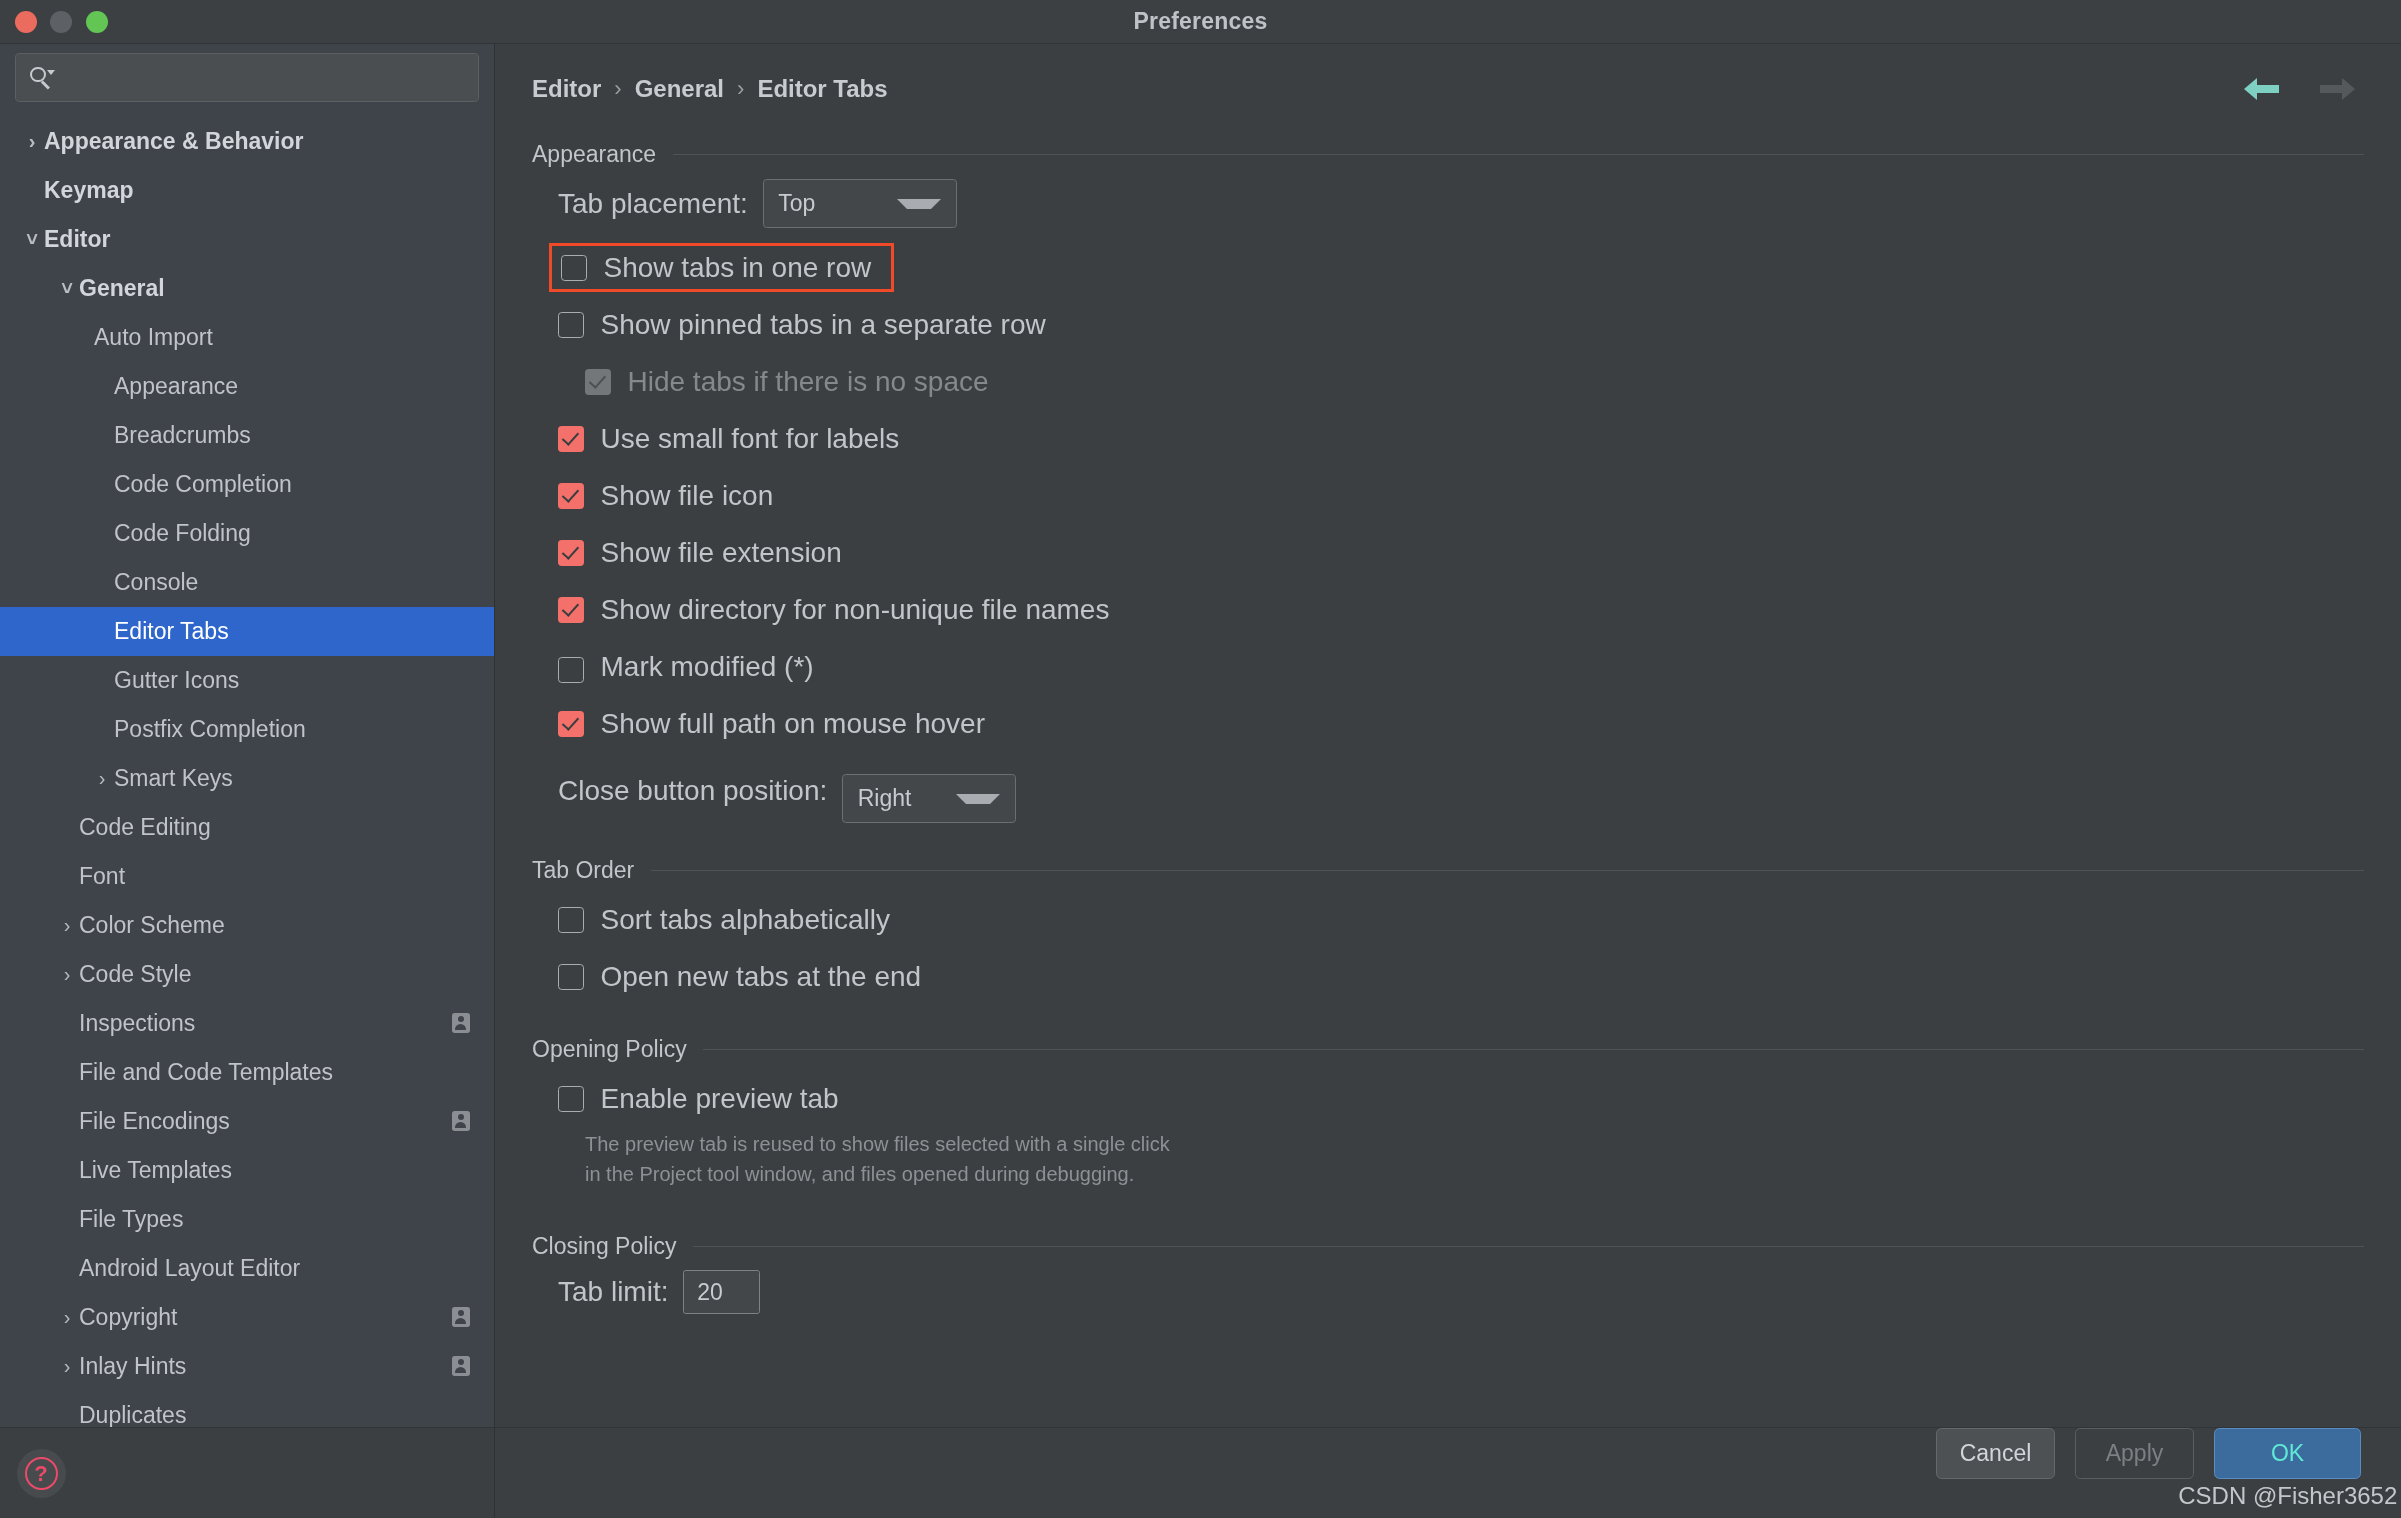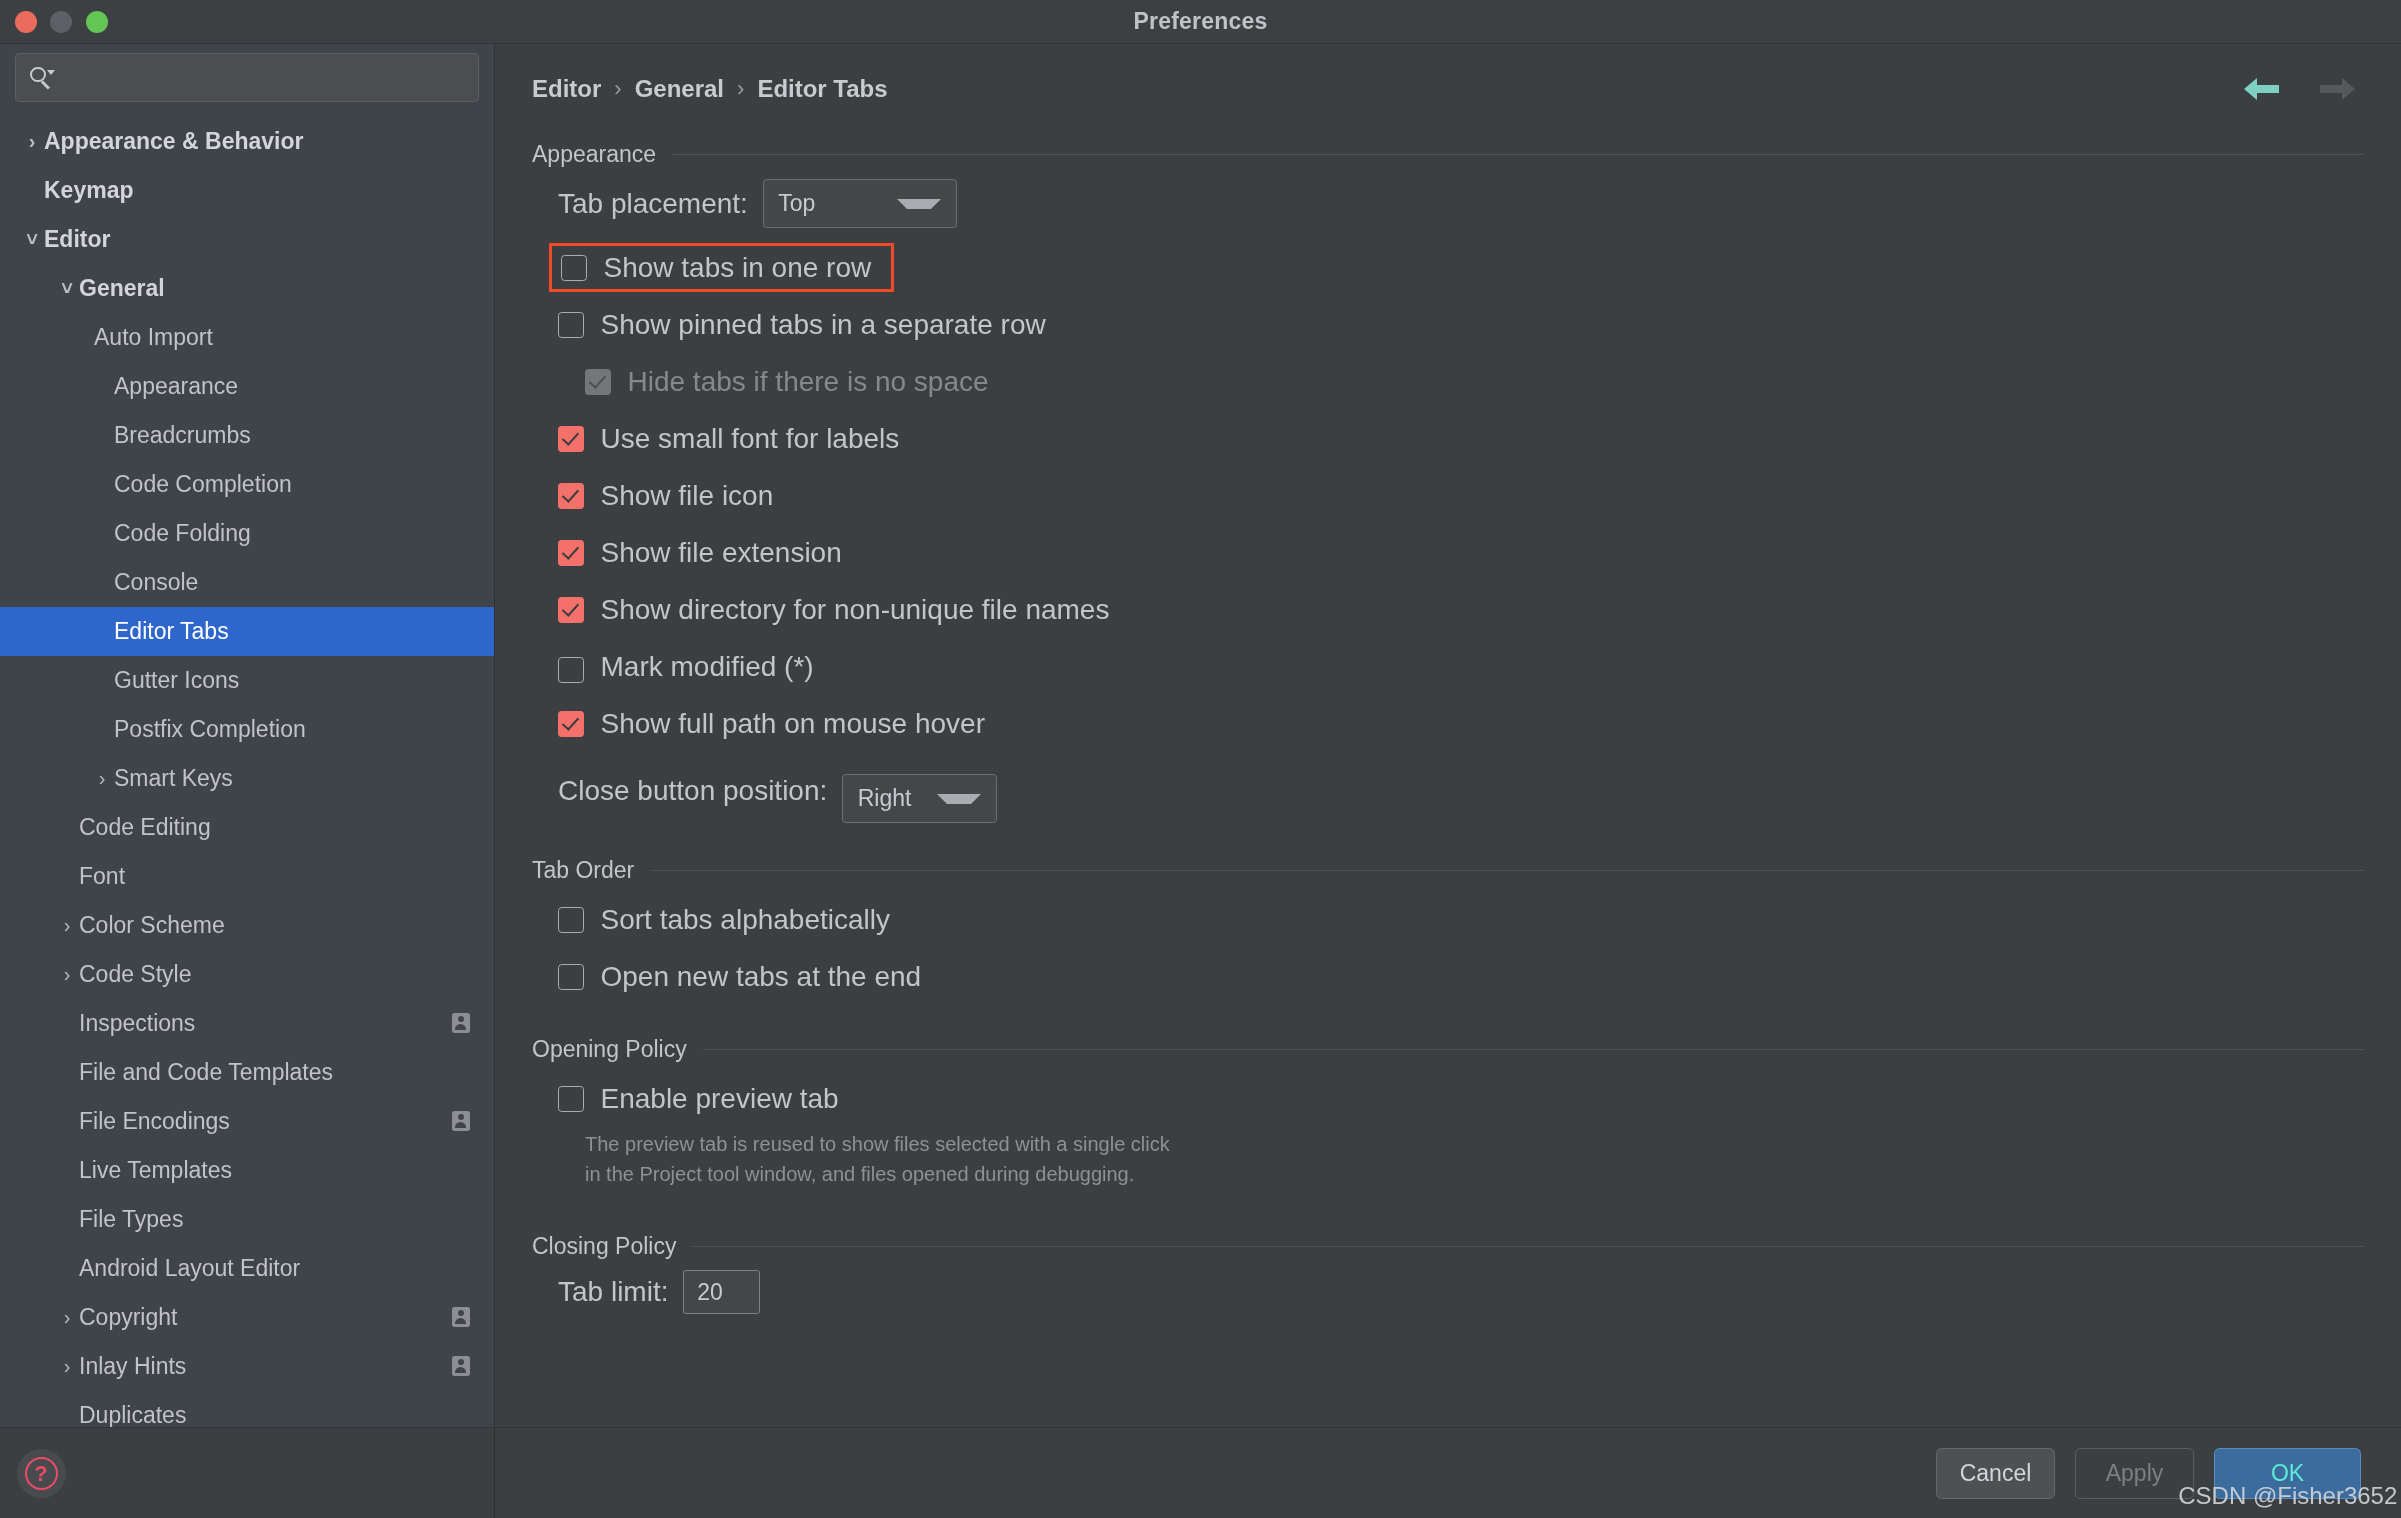--- a/index.html
+++ b/index.html
@@ -135,21 +135,21 @@
   .combo {
     height: 49px; background: #43474a; border: 0.9px solid #6b6f72; border-radius: 3.7px;
     display: inline-flex; align-items: center; padding: 0 14.7px; position: relative;
   }
   .combo .val { font-size: 23px; color: #c8ccd0; }
   .combo .tri {
     margin-left: auto; border-left: 10px solid transparent; border-right: 10px solid transparent;
     border-top: 10px solid #a9adb1; padding-left: 24px;
   }
   .combo.w-top { width: 194px; }
-  .combo.w-right { width: 155px; margin-top: 16px; }
+  .combo.w-right { width: 174px; margin-top: 16px; }
 
   .numbox {
     height: 44px; width: 77px; background: #43474a; border: 0.9px solid #7e8285; border-radius: 2.7px;
     display: inline-flex; align-items: center; justify-content: flex-start; padding-left: 13px;
   }
   .numbox .val { font-size: 23px; color: #c8ccd0; }
 
   .cb { width: 26px; height: 26px; flex: 0 0 26px; border-radius: 3.7px; position: relative; }
   .cb.off { border: 1.8px solid #a9adb1; background: transparent; }
   .cb.on { background: #f4706a; border: none; }
@@ -172,21 +172,21 @@
   }
 
   .hint-text {
     font-size: 20px; color: #8d9195; line-height: 1.5; max-width: 641px;
     padding-left: 53px; margin-top: 1.8px;
   }
 
   
   .footer {
     flex: 0 0 92px; background: #3c3f41; border-top: 0.9px solid #323538;
-    display: flex; align-items: center; justify-content: flex-end;
+    display: flex; align-items: flex-start; justify-content: flex-end;
     padding-right: 40px; gap: 20px; position: relative;
   }
   .btn {
     height: 51px; min-width: 119px; border-radius: 5.5px; font-size: 23px;
     display: inline-flex; align-items: center; justify-content: center;
     padding: 0 22px; font-family: "Liberation Sans", sans-serif;
   }
   .btn.cancel { background: #4d5154; border: 0.9px solid #65696c; color: #d2d6da; }
   .btn.apply { background: transparent; border: 0.9px solid #5a5e61; color: #7c8084; }
   .btn.ok { background: #3c6b9e; border: 0.9px solid #5a8cc0; color: #5eead4; min-width: 147px; }

